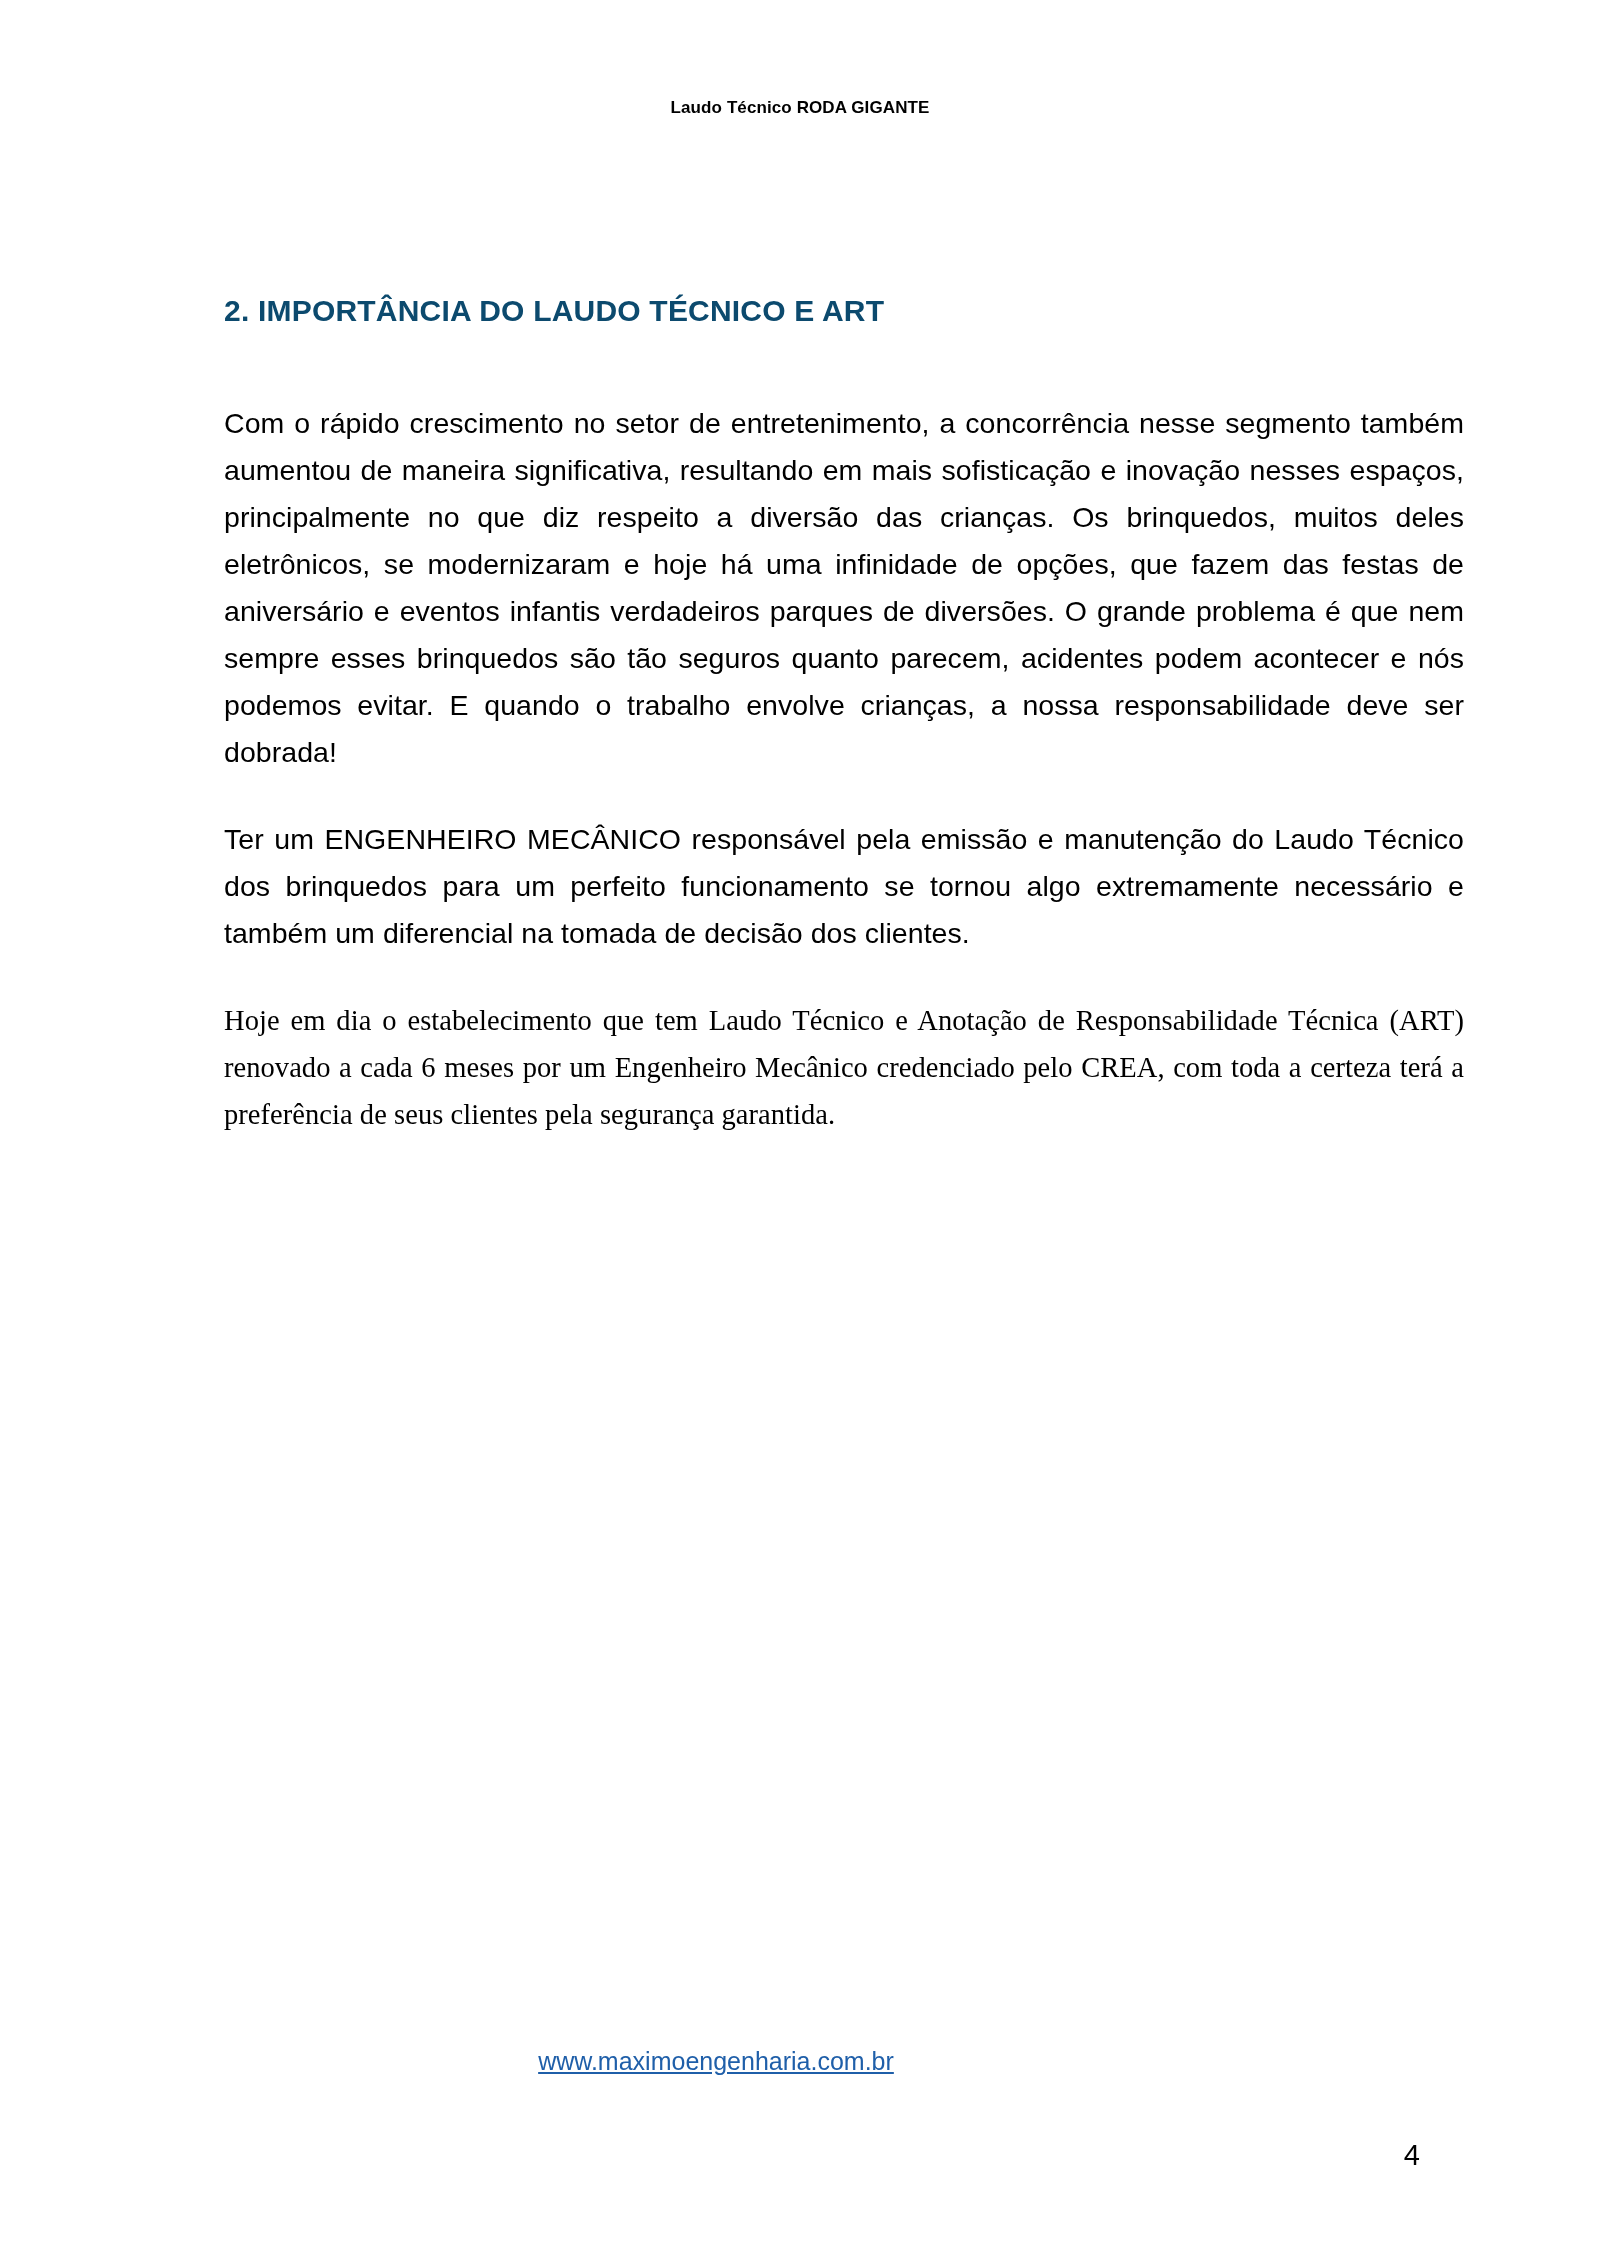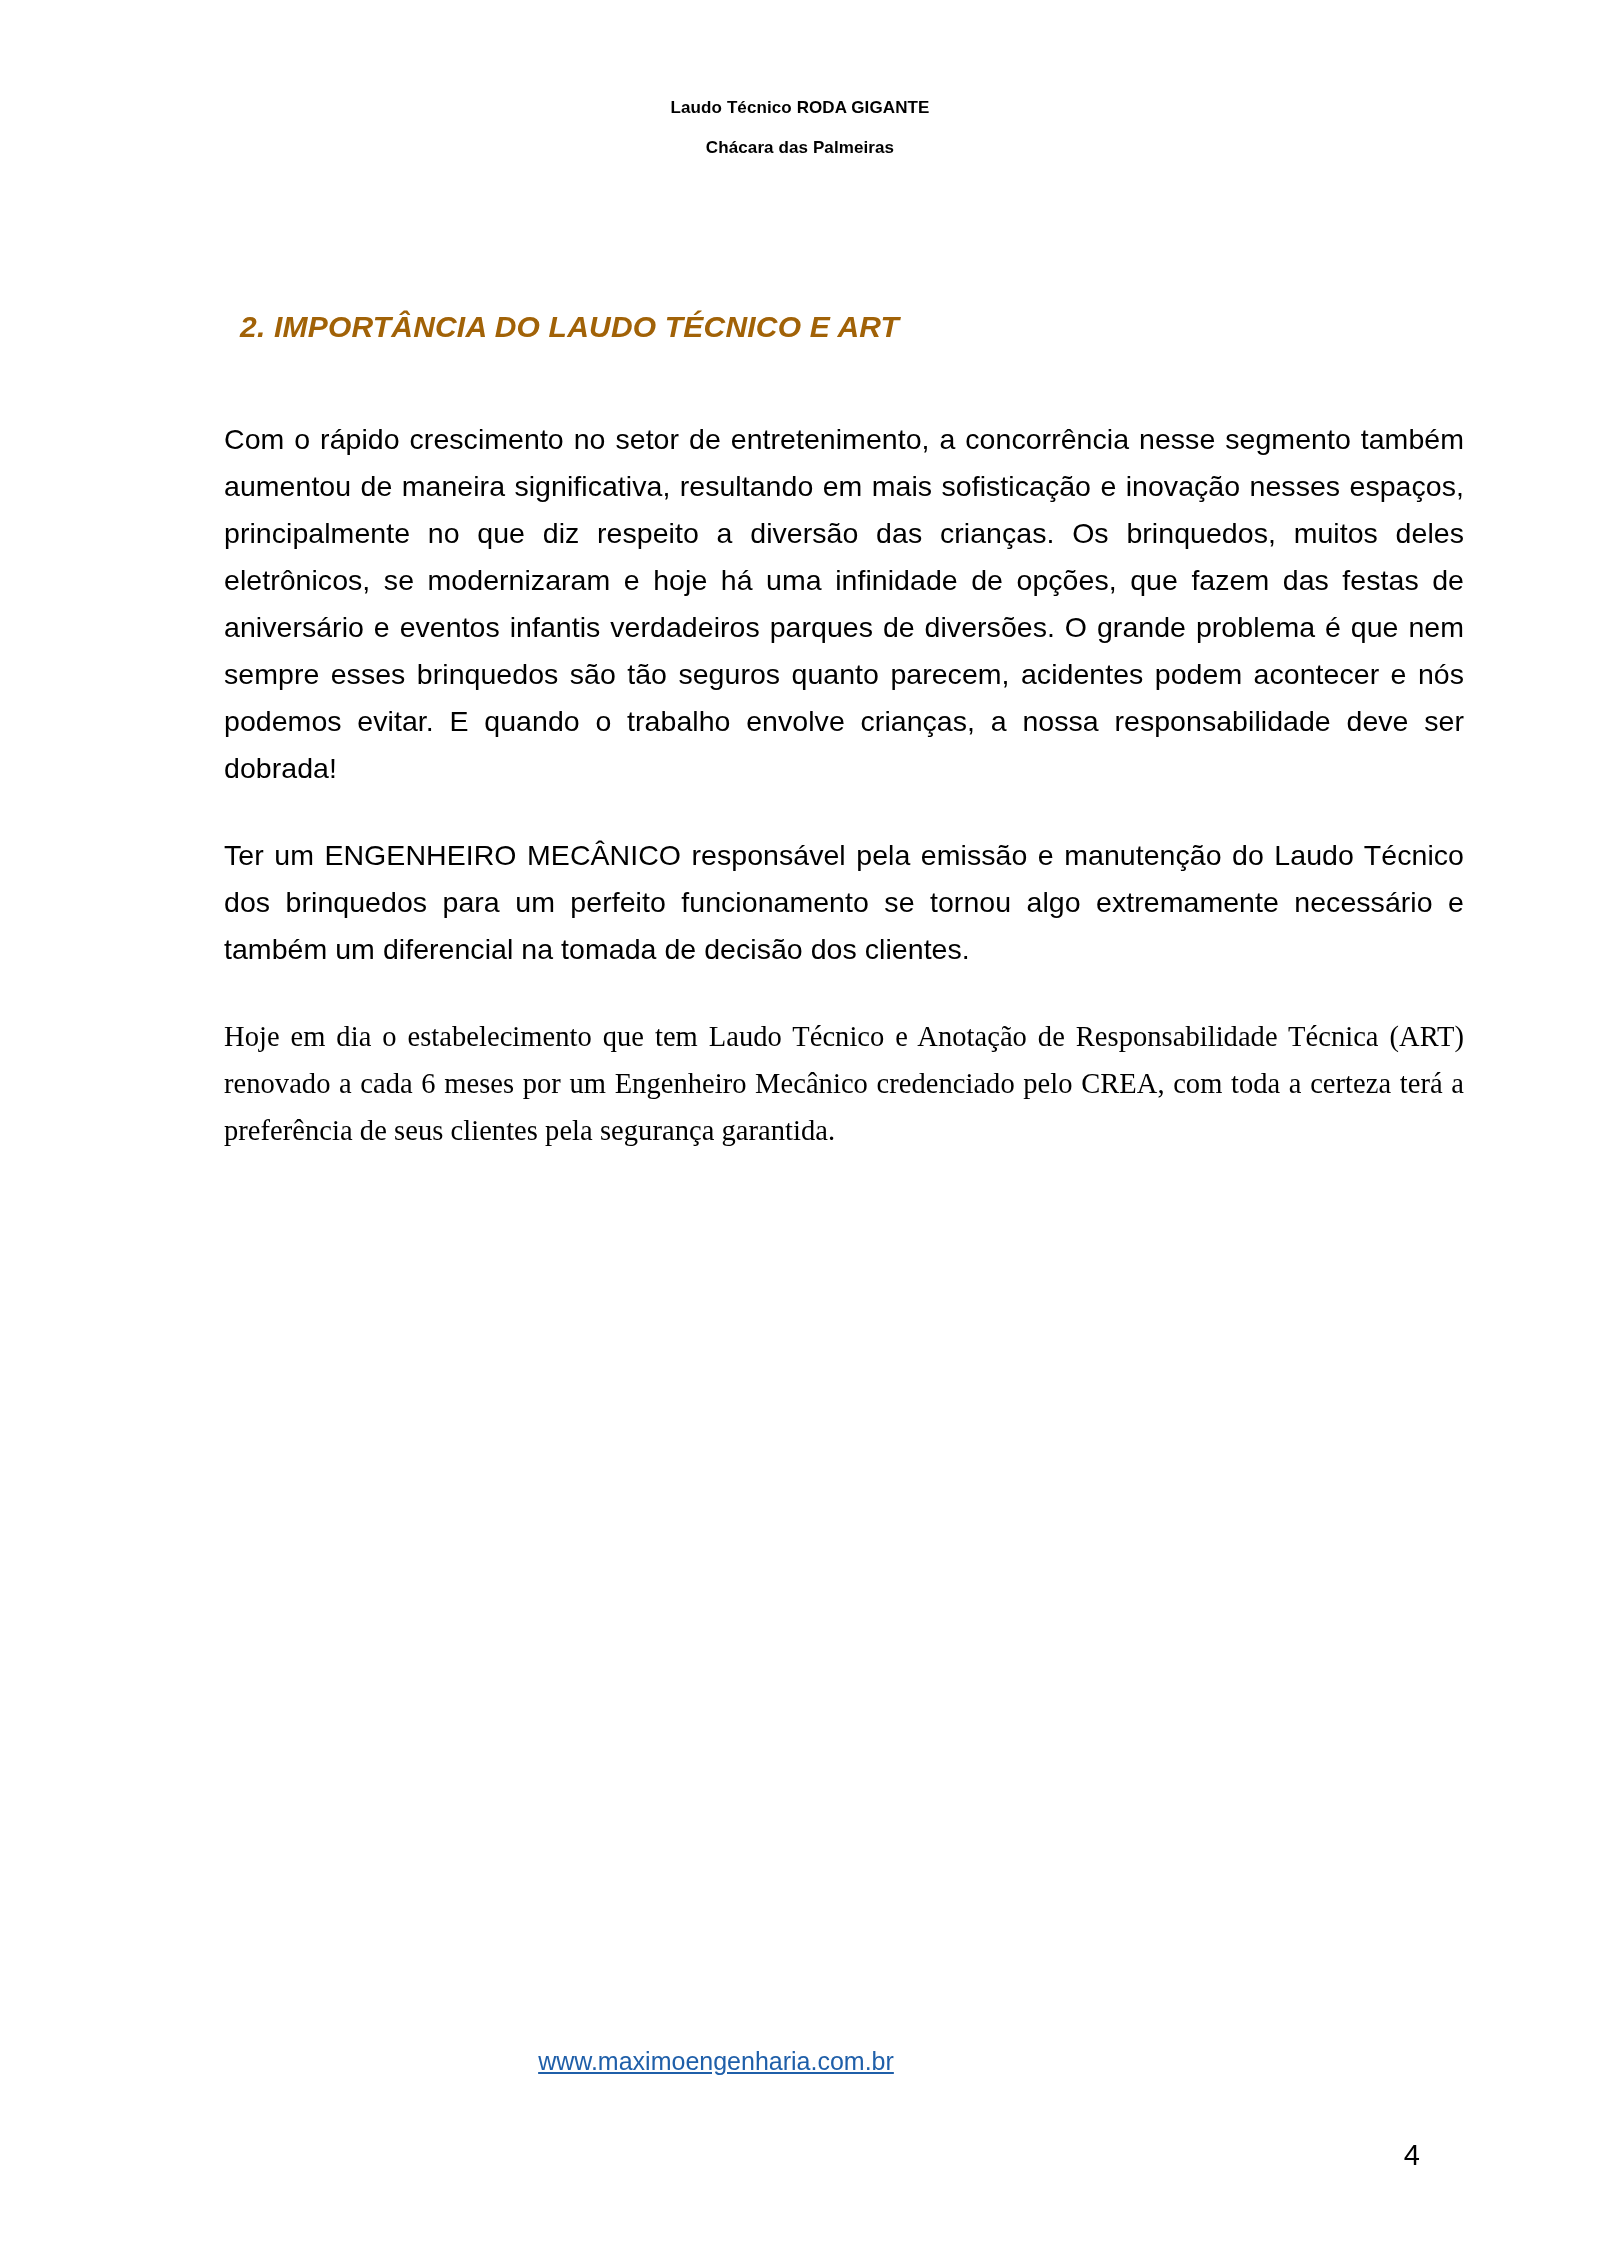--- a/index.html
+++ b/index.html
@@ -42,29 +42,28 @@
 
   
   .content {
     position: absolute;
     left: 224px;
     top: 290px;
     width: 1240px;
   }
 
   h2.section-title {
-    margin: 16px;
+    margin: 0;
     padding: 0;
     font-family: "Liberation Sans", sans-serif;
     font-weight: bold;
     font-size: 30px;
     line-height: 42px;
     letter-spacing: 0.2px;
-    color: #a16207;
-    font-style: italic;
+    color: #0c4a6e;
   }
 
   p.body-par {
     margin: 0;
     padding: 0;
     font-family: "Liberation Sans", sans-serif;
     font-size: 28.5px;
     line-height: 47px;
     text-align: justify;
     text-justify: inter-word;
@@ -105,21 +104,20 @@
     color: #000000;
   }
 </style>
 </head>
 <body>
 
 <div class="page">
 
   <div class="doc-header">
     <div class="hdr-line">Laudo Técnico RODA GIGANTE</div>
-    <div class="hdr-line">Chácara das Palmeiras</div>
   </div>
 
   <div class="content">
 
     <h2 class="section-title">2. IMPORTÂNCIA DO LAUDO TÉCNICO E ART</h2>
 
     <p class="body-par par-1">Com o rápido crescimento no setor de entretenimento, a concorrência nesse segmento também aumentou de maneira significativa, resultando em mais sofisticação e inovação nesses espaços, principalmente no que diz respeito a diversão das crianças. Os brinquedos, muitos deles eletrônicos, se modernizaram e hoje há uma infinidade de opções, que fazem das festas de aniversário e eventos infantis verdadeiros parques de diversões. O grande problema é que nem sempre esses brinquedos são tão seguros quanto parecem, acidentes podem acontecer e nós podemos evitar. E quando o trabalho envolve crianças, a nossa responsabilidade deve ser dobrada!</p>
 
     <p class="body-par par-2">Ter um ENGENHEIRO MECÂNICO responsável pela emissão e manutenção do Laudo Técnico dos brinquedos para um perfeito funcionamento se tornou algo extremamente necessário e também um diferencial na tomada de decisão dos clientes.</p>
 

